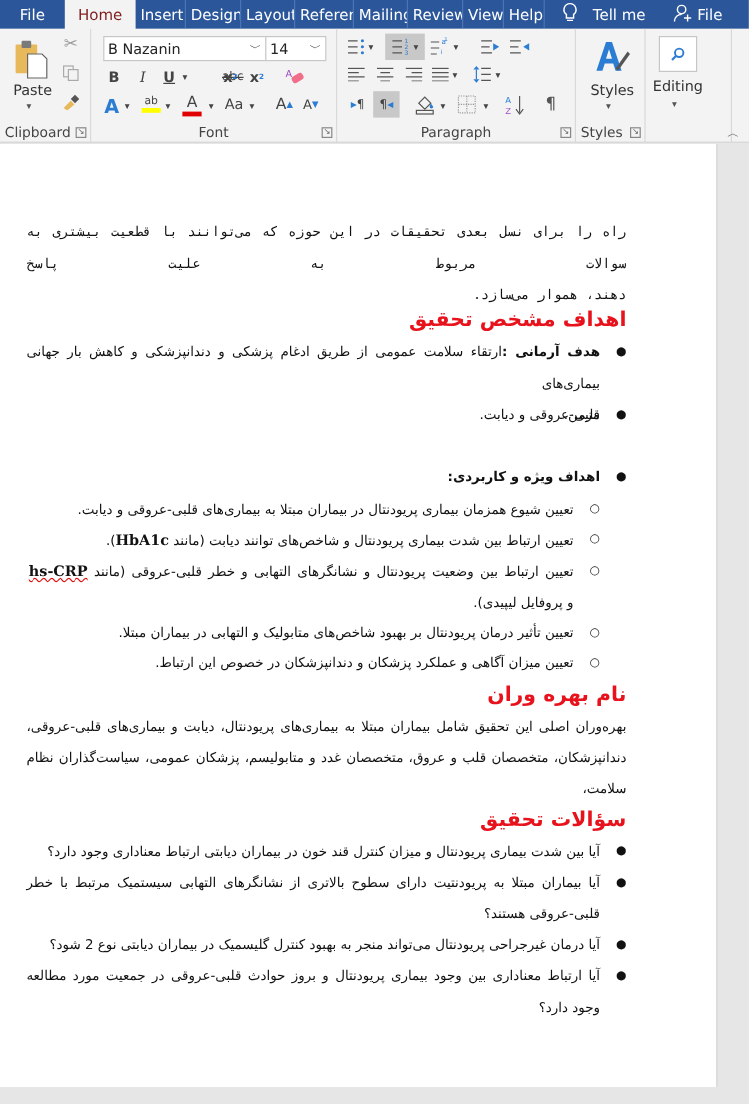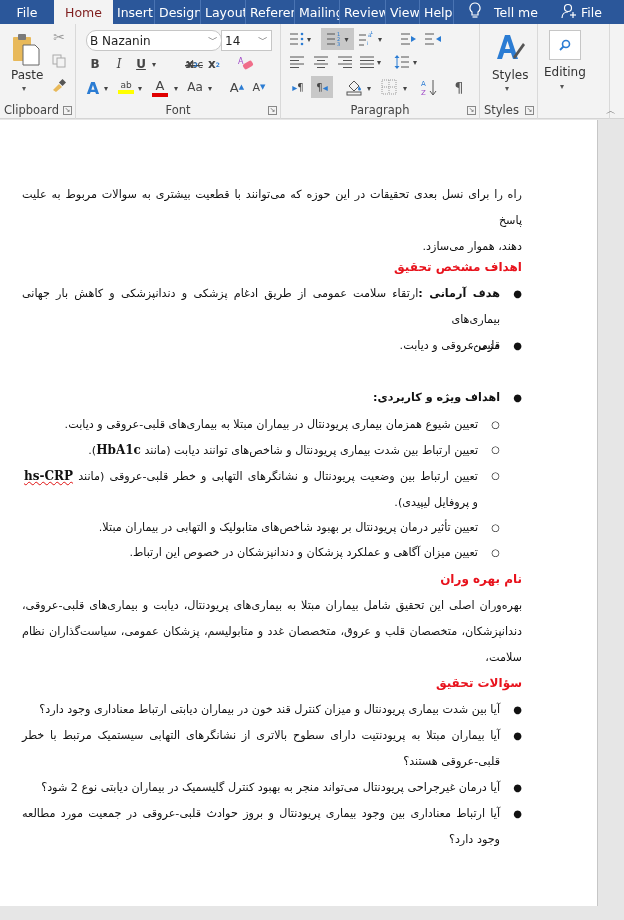--- a/index.html
+++ b/index.html
@@ -22,21 +22,21 @@
   .combo { position: absolute; height: 21px; background: #fff; border: 1px solid #c6c6c6; font-size: 12px; color: #222; display: flex; align-items: center; padding-left: 3px; }
   .combo .chev { position: absolute; right: 3px; top: 2px; font-size: 10px; color: #555; }
   .pressed { background: #c8c8c8; }
 
   .doc-area { position: absolute; left: 0; top: 120px; width: 598px; height: 786px; background: #fff; border-right: 1px solid #c6c6c6; }
   .scroll-strip { position: absolute; left: 598px; top: 120px; width: 26px; height: 800px; background: #e6e6e6; }
   .bottom-strip { position: absolute; left: 0; top: 906px; width: 624px; height: 14px; background: #e6e6e6; }
 
   .page { position: absolute; left: 0; top: 0; width: 598px; direction: rtl; font-family: "DejaVu Sans", sans-serif; font-size: 11.2px; color: #111; }
   .para { position: absolute; right: 76px; width: 500px; text-align: justify; line-height: 26px; }
-  .heading { position: absolute; right: 76px; color: #e8121c; font-weight: bold; font-size: 12px; line-height: 20px; }
+  .heading { position: absolute; right: 76px; color: #e8121c; font-weight: bold; font-size: 17px; line-height: 20px; }
   .li { position: absolute; right: 76px; line-height: 26px; }
   .li .bullet { position: absolute; right: 0; top: 0; font-size: 10px; }
   .li .txt { display: block; padding-right: 22px; }
   .li.sub .txt { padding-right: 22px; }
   .bold { font-weight: bold; }
   .latin { font-family: "DejaVu Serif", serif; font-weight: bold; font-size: 12px; }
   .squiggle { text-decoration: underline wavy #e01010; text-decoration-thickness: 1px; }
 </style>
 </head>
 <body>
@@ -97,21 +97,21 @@
       <svg width="16" height="14" viewBox="0 0 16 14">
           <path d="M2 12l6-6 3 3-6 5z" fill="#e8b95a"></path>
           <rect x="9" y="2" width="5" height="5" fill="#555" transform="rotate(45 11.5 4.5)"></rect>
         </svg>
     </div>
     <div class="group-label" style="text-align:left;padding-left:4px;">Clipboard</div>
     <div class="launcher">↘</div>
   </div>
 
   <div class="group" style="left:76px;width:205px;">
-    <div class="combo" style="left:10px;top:6px;width:136px;border-radius:10px;">
+    <div class="combo" style="left:10px;top:6px;width:136px;">
       <span>B Nazanin</span>
       <span class="chev">﹀</span>
     </div>
     <div class="combo" style="left:145px;top:6px;width:51px;">
       <span>14</span>
       <span class="chev">﹀</span>
     </div>
     <div class="icon" style="left:12px;top:32px;width:14px;height:16px;font-weight:bold;">B</div>
     <div class="icon" style="left:36px;top:32px;width:14px;height:16px;font-style:italic;font-family:'DejaVu Serif',serif;">I</div>
     <div class="icon" style="left:58px;top:32px;width:14px;height:16px;text-decoration:underline;font-weight:bold;">U</div>
@@ -291,21 +291,21 @@
     </div>
     <div style="position:absolute;left:6px;top:41px;font-size:12px;color:#333;">Editing</div>
     <div style="position:absolute;left:22px;top:58px;font-size:8px;color:#555;">▾</div>
   </div>
   <div style="position:absolute;left:606px;top:80px;font-size:10px;color:#555;">︿</div>
 </div>
 
 <div class="doc-area">
   <div class="page">
 
-    <div class="para" style="top:62px;">
+    <div class="para" style="top:62px;font-family:Liberation Mono, monospace;">
       <div style="text-align:justify;text-align-last:justify;">راه را برای نسل بعدی تحقیقات در این حوزه که می‌توانند با قطعیت بیشتری به سوالات مربوط به علیت پاسخ</div>
       <div>دهند، هموار می‌سازد.</div>
     </div>
 
     <div class="heading" style="top:137px;">اهداف مشخص تحقیق</div>
 
     <div class="li" style="top:161px;width:500px;">
       <span class="bullet">●</span>
       <span class="txt" style="text-align:justify;text-align-last:justify;">
         <span class="bold">هدف آرمانی :</span><span>ارتقاء سلامت عمومی از طریق ادغام پزشکی و دندانپزشکی و کاهش بار جهانی بیماری‌های</span>

